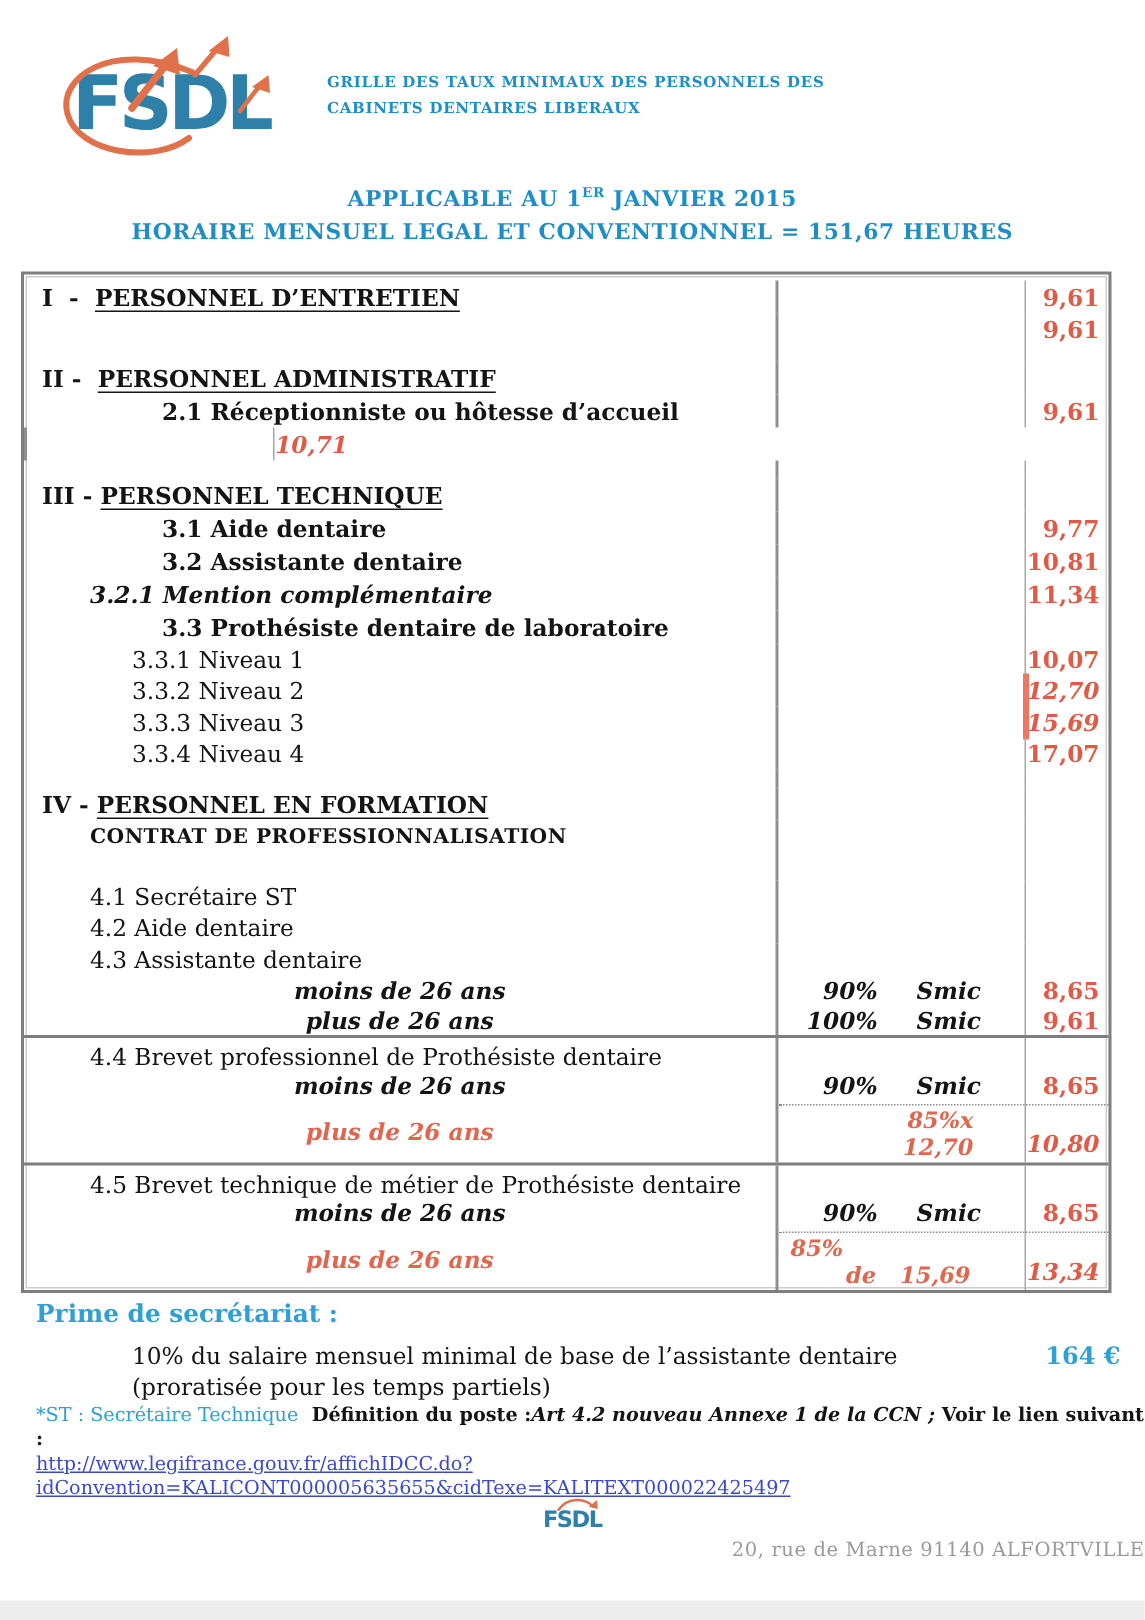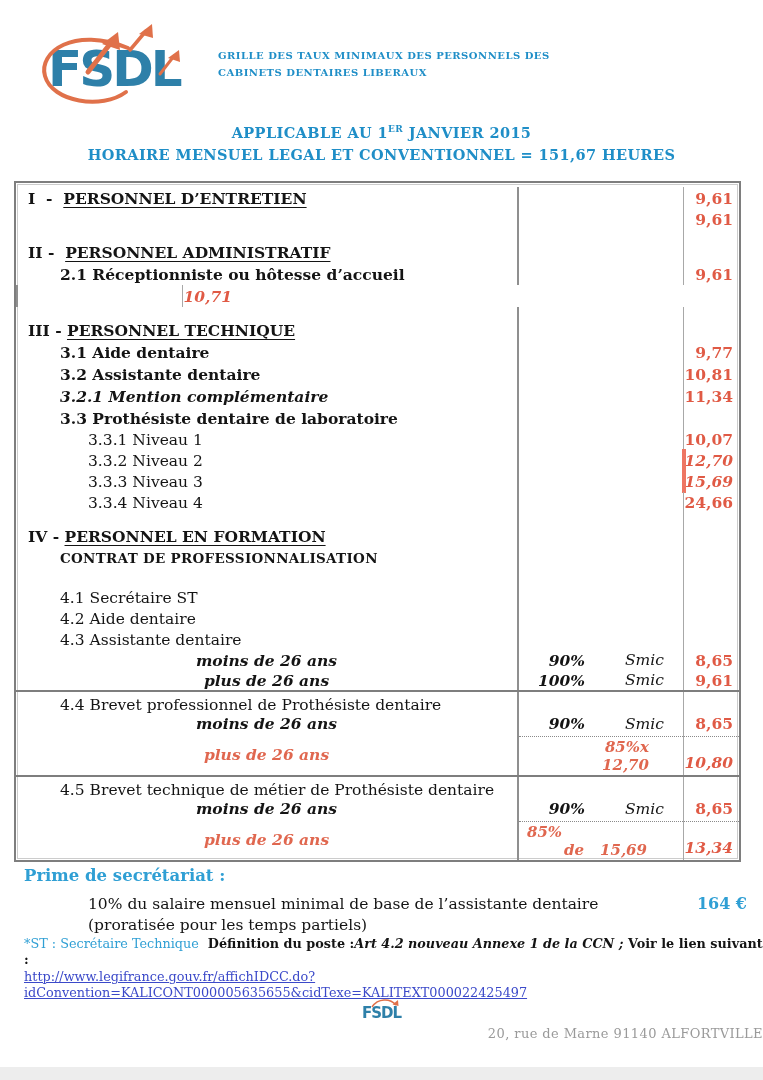--- a/index.html
+++ b/index.html
@@ -38,21 +38,21 @@
   
   .grid-table {
     position:absolute; left:14px; top:181px; width:727px;
     border:2px solid #7e7e7e;
     box-shadow: inset 0 0 0 1px #ffffff, inset 0 0 0 2px #cccccc;
     background:#fff;
   }
   .rows { padding-top:4px; }
   .trow { display:flex; align-items:center; font-size:15.5px; }
   .trow.section    { height:22px; }
-  .trow.bold       { height:22px; }
+  .trow.bold       { height:22px;padding-left:48px; }
   .trow.bolditalic { height:22px; }
   .trow.regular    { height:21px; }
   .trow.subhead    { height:21px; }
   .trow.age        { height:20px; }
 
   .cell-left { flex:1; padding-left:12px; white-space:nowrap; align-self:stretch; display:flex; align-items:center; }
   .cell-left.ind1 { padding-left:44px; }
   .cell-left.ind2 { padding-left:72px; }
 
   .section .lbl { font-weight:bold; text-decoration:underline; text-underline-offset:3px; }
@@ -62,21 +62,21 @@
   .subhead .lbl { font-weight:bold; font-size:13.5px; letter-spacing:0.3px; }
   .age .cell-left { padding-left:0; justify-content:center; font-weight:bold; font-style:italic; }
   .star { color:var(--prime-blue,#2f9fd4); font-weight:bold; font-style:normal; margin-left:1px; }
 
   .cell-mid {
     width:166px; align-self:stretch;
     border-left:2px solid #8f8f8f;
     display:flex; align-items:center;
   }
   .pct  { width:66px; text-align:right; font-weight:bold; font-style:italic; }
-  .smic { margin-left:40px; font-weight:normal; font-style:italic; }
+  .smic { margin-left:26px; font-weight:bold; font-style:italic; }
 
   .cell-val {
     width:56px; align-self:stretch;
     border-left:1px solid #a8a8a8;
     display:flex; align-items:center; justify-content:flex-end;
     padding-right:6px;
     color:var(--salmon,#e05a45); font-weight:bold;
     position:relative;
   }
   .cell-val.italic { font-style:italic; }
@@ -263,21 +263,21 @@
             <span class="lbl">3.3.3 Niveau 3</span>
           </div>
           <div class="cell-mid"></div>
           <div class="cell-val italic tick">15,69</div>
         </div>
         <div class="trow regular">
           <div class="cell-left ind2">
             <span class="lbl">3.3.4 Niveau 4</span>
           </div>
           <div class="cell-mid"></div>
-          <div class="cell-val">24,66</div>
+          <div class="cell-val">17,07</div>
         </div>
         <div class="trow spacer" style="height: 12px;">
           <div class="cell-left"></div>
           <div class="cell-mid"></div>
           <div class="cell-val"></div>
         </div>
         <div class="trow section">
           <div class="cell-left">
             <span class="pfx">IV - </span>
             <span class="lbl">PERSONNEL EN FORMATION</span>

